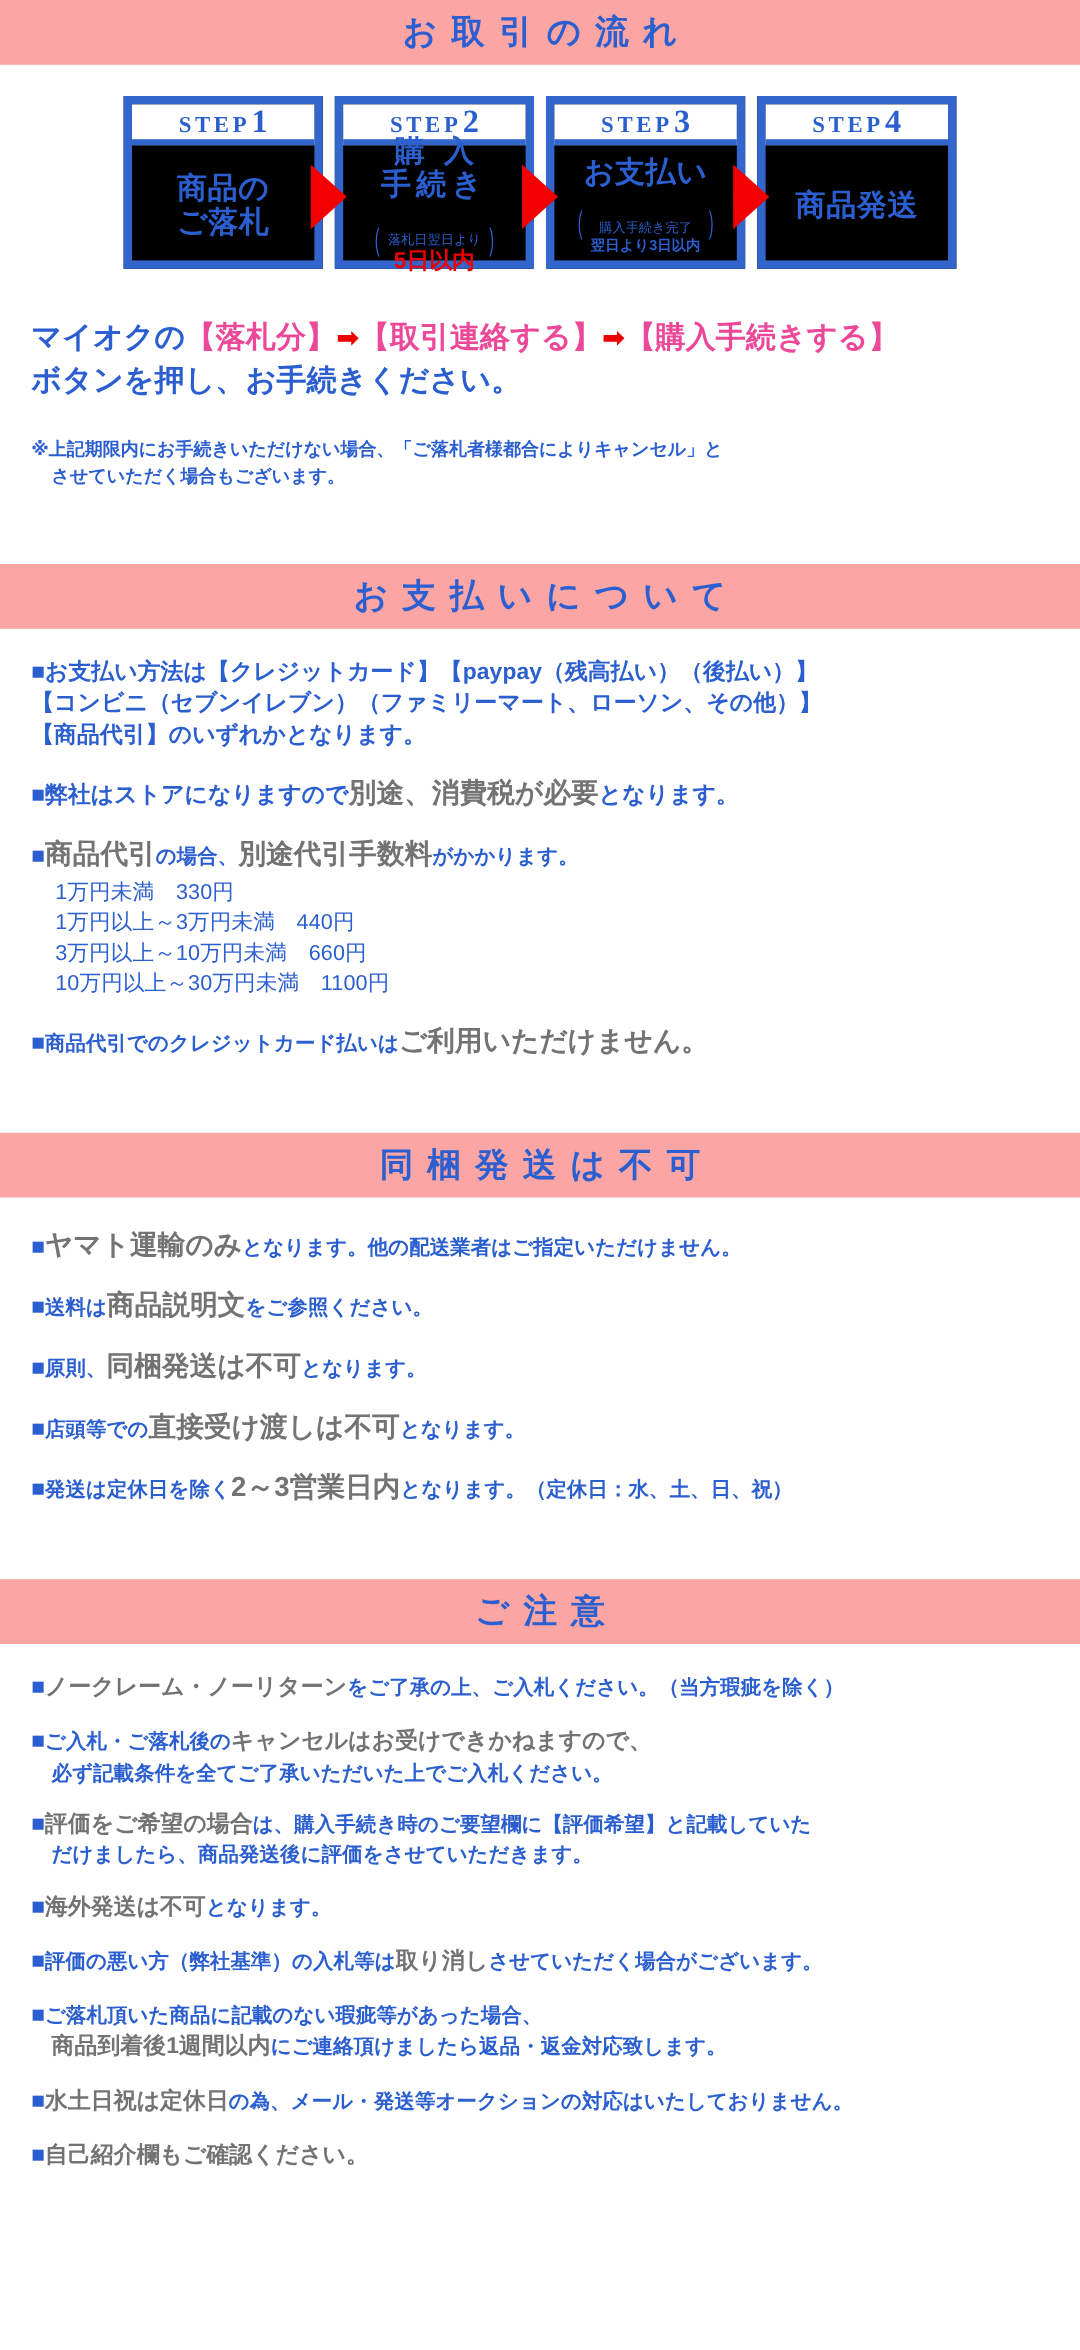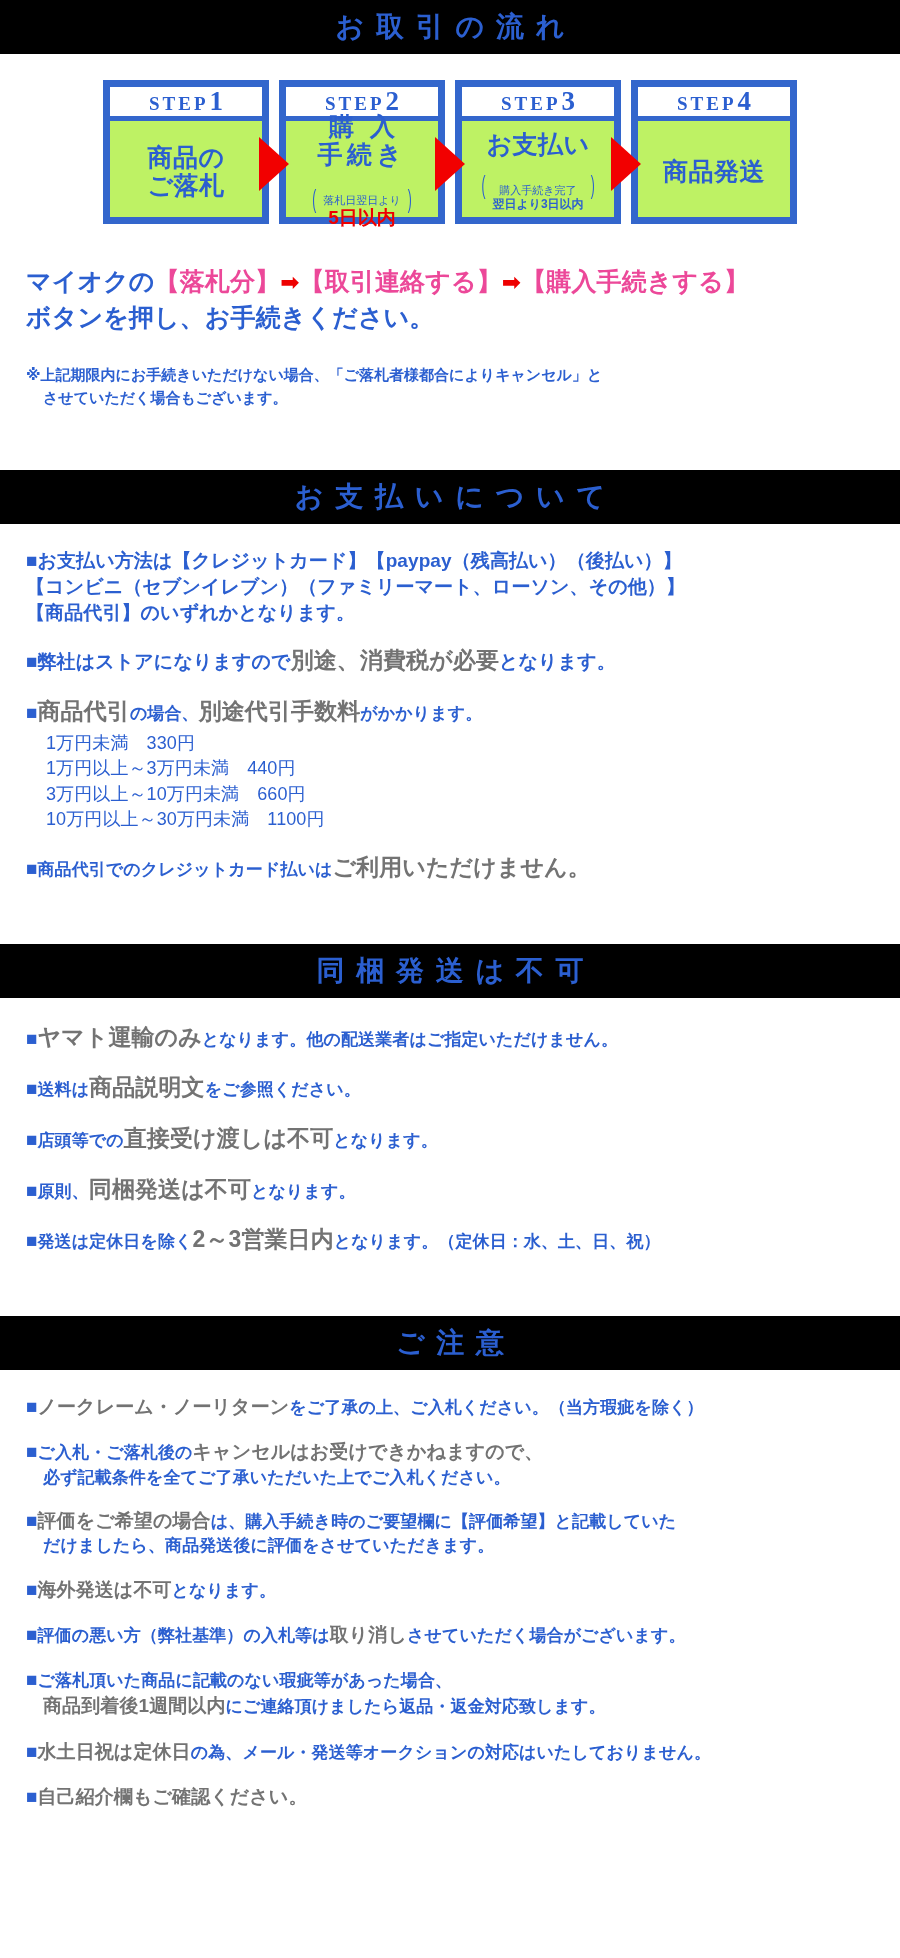--- a/index.html
+++ b/index.html
@@ -14,21 +14,21 @@
     font-family: "Liberation Sans", "DejaVu Sans", sans-serif;
     color: #2b5fd0;
     -webkit-font-smoothing: antialiased;
     overflow: hidden;
   }
 
   .page { position: relative; width: 900px; height: 1958px; }
 
   
   .banner {
-    background: #000000;
+    background: #fca5a5;
     height: 54px;
     display: flex;
     align-items: center;
     justify-content: center;
   }
   .banner-text {
     color: #2b5fd0;
     font-size: 28px;
     font-weight: bold;
     letter-spacing: 0.42em;
@@ -47,21 +47,21 @@
     align-items: flex-start;
     justify-content: center;
     gap: 0px;
     padding: 0 20px;
   }
   .step-box {
     position: relative;
     width: 166px;
     height: 144px;
     border: 7px solid #3366cc;
-    background: #bef264;
+    background: #000000;
     box-sizing: border-box;
     flex: 0 0 auto;
     z-index: 2;
   }
   .step-head {
     height: 34px;
     border-bottom: 5px solid #3366cc;
     display: flex;
     align-items: center;
     justify-content: center;
@@ -326,25 +326,25 @@
 
     <div class="item">
       <span class="sq">■</span><span class="red big">ヤマト運輸のみ</span><span class="sm">となります。他の配送業者はご指定いただけません。</span>
     </div>
 
     <div class="item">
       <span class="sq">■</span><span class="sm">送料は</span><span class="red big">商品説明文</span><span class="sm">をご参照ください。</span>
     </div>
 
     <div class="item">
+      <span class="sq">■</span><span class="sm">原則、</span><span class="red big">同梱発送は不可</span><span class="sm">となります。</span>
+    </div>
+
+    <div class="item">
       <span class="sq">■</span><span class="sm">店頭等での</span><span class="red big">直接受け渡しは不可</span><span class="sm">となります。</span>
-    </div>
-
-    <div class="item">
-      <span class="sq">■</span><span class="sm">原則、</span><span class="red big">同梱発送は不可</span><span class="sm">となります。</span>
     </div>
 
     <div class="item">
       <span class="sq">■</span><span class="sm">発送は定休日を除く</span><span class="red big">2～3営業日内</span><span class="sm">となります。（定休日：水、土、日、祝）</span>
     </div>
 
   </div>
 
   <div class="sp-60"></div>
 

